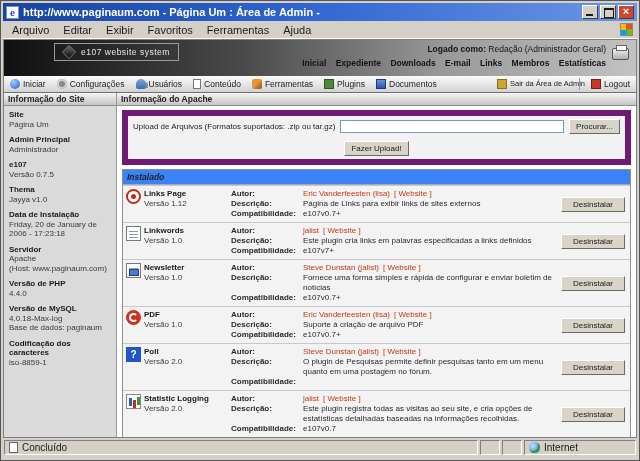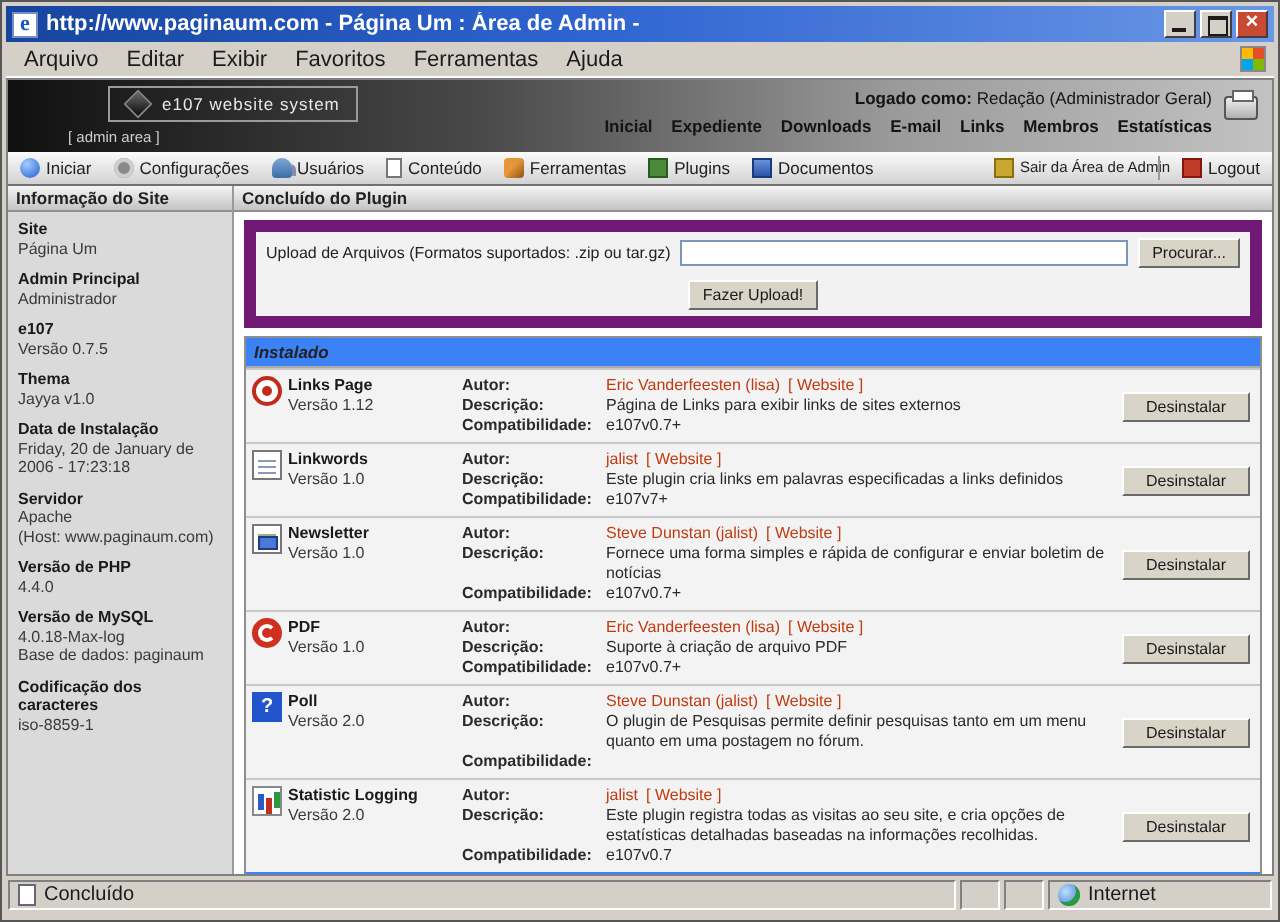--- a/index.html
+++ b/index.html
@@ -159,21 +159,20 @@
     <span class="flag-icon"></span>
   </div>
 
   <div class="viewport">
 
     <div class="e-header">
       <div class="logo-box">
         <span class="cube"></span>
         <span class="logo-title">e107 website system</span>
       </div>
-      <div class="logo-sub">[ admin area ]</div>
 
       <div class="head-right">
         <div class="logged-line">
           <span class="logged-label">Logado como:</span>
           <span>Redação (Administrador Geral)</span>
         </div>
         <div class="nav-line">
           <a class="nav-link">Inicial</a>
           <a class="nav-link">Expediente</a>
           <a class="nav-link">Downloads</a>
@@ -267,21 +266,21 @@
             <div class="s-value2">Base de dados: paginaum</div>
           </div>
           <div class="s-entry">
             <div class="s-label">Codificação dos caracteres</div>
             <div class="s-value">iso-8859-1</div>
           </div>
         </div>
       </div>
 
       <div class="main">
-        <div class="bar-header">Concluído do Plugin</div>
+        <div class="bar-header">Informação do Apache</div>
         <div class="m-body">
 
           <div class="upload-box">
             <div class="upload-row1">
               <span class="upload-label">Upload de Arquivos (Formatos suportados: .zip ou tar.gz)</span>
               <input class="field" type="text" style="">
               <button class="btn">Procurar...</button>
             </div>
             <div class="upload-row2">
               <button class="btn">Fazer Upload!</button>

